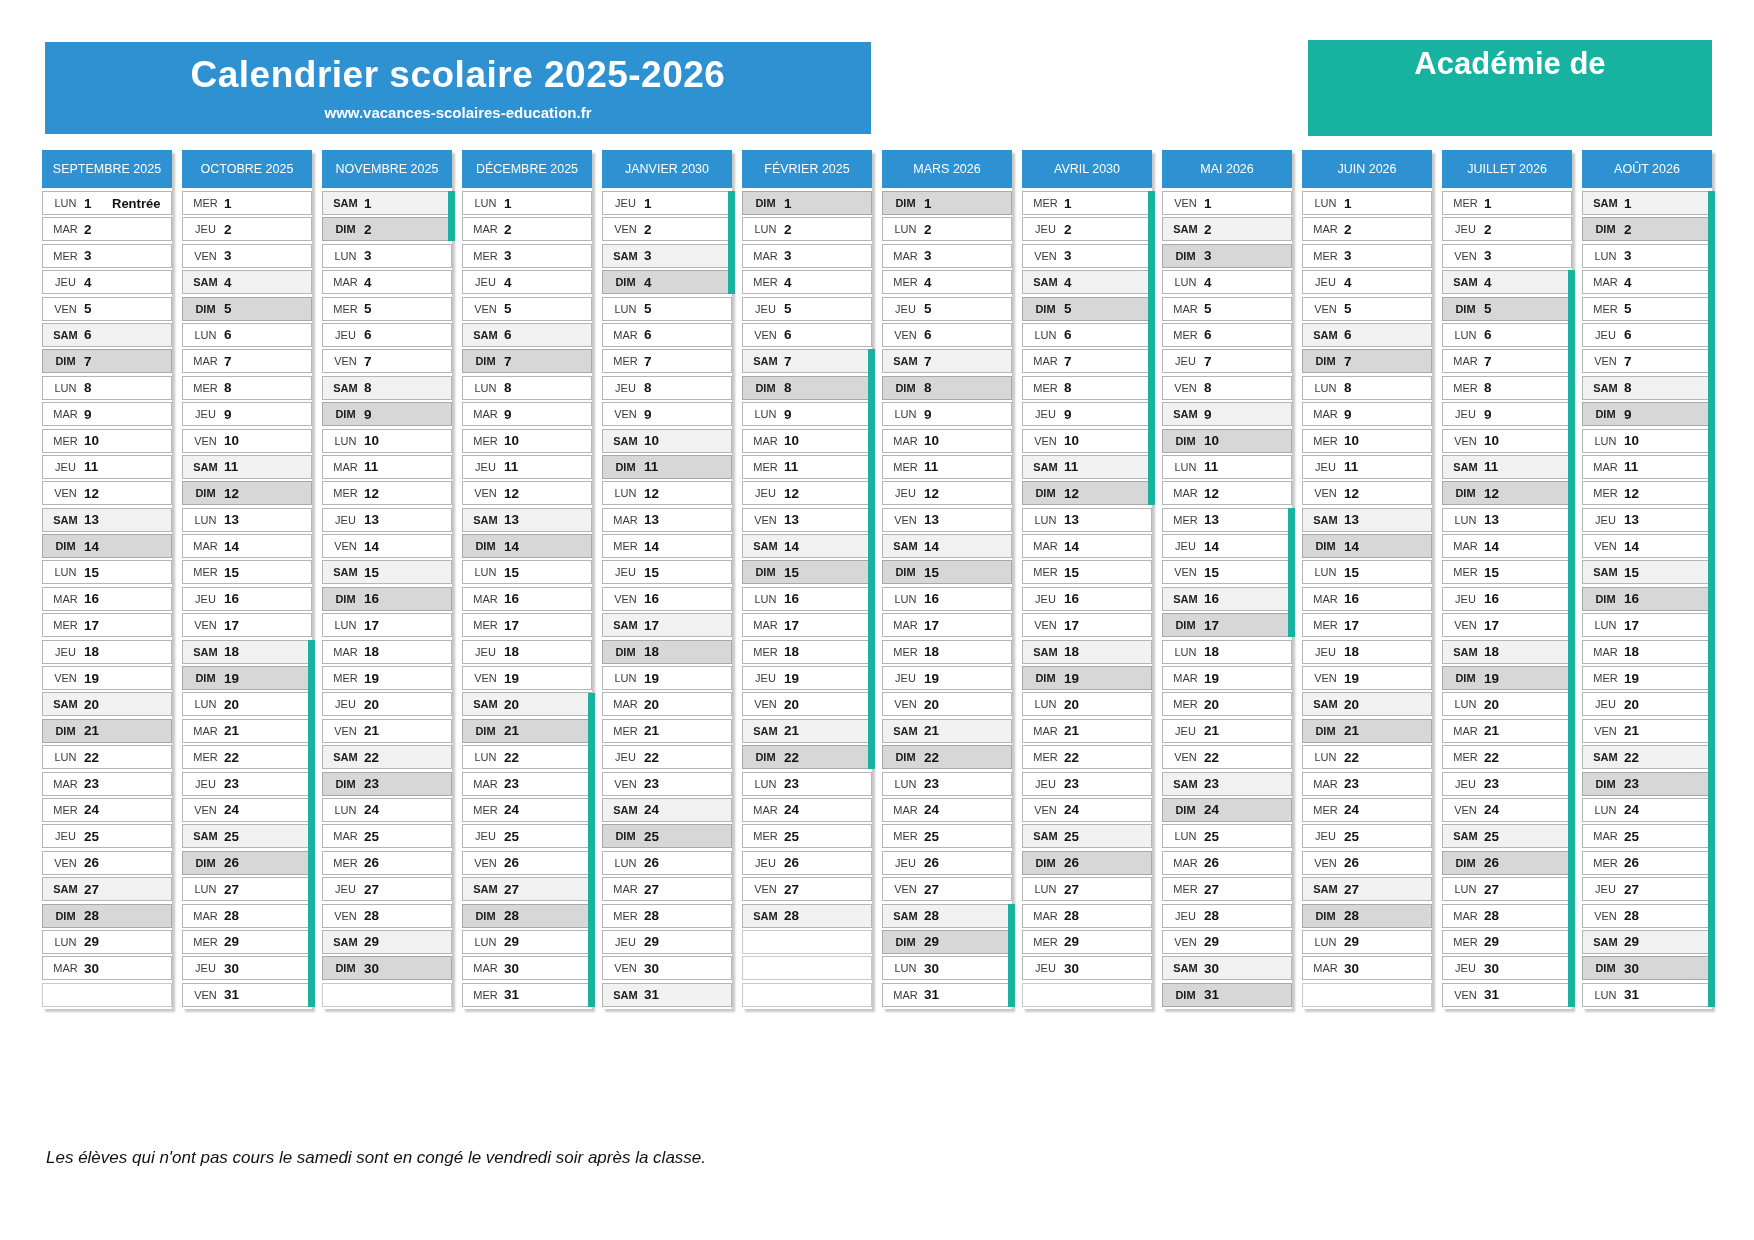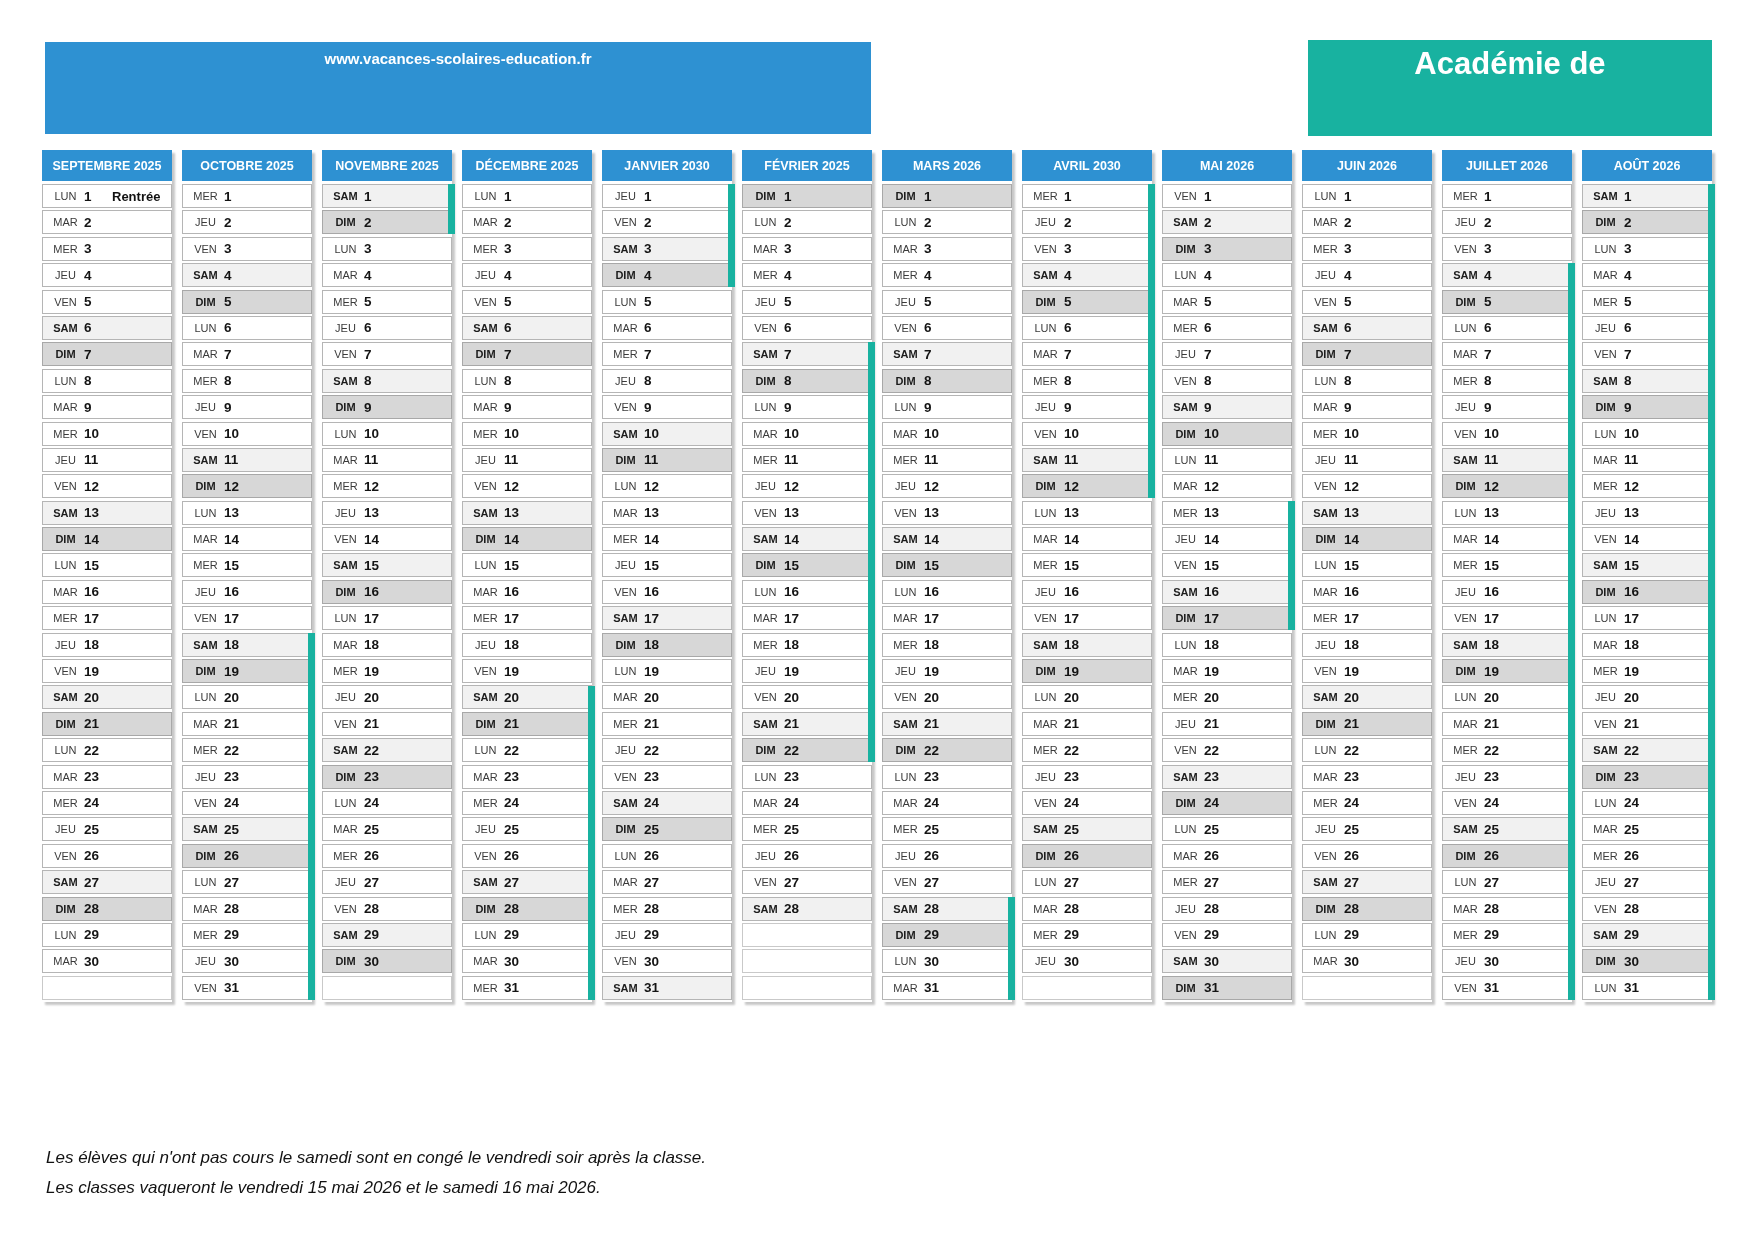--- a/index.html
+++ b/index.html
@@ -25,22 +25,22 @@
     background:var(--teal);color:#fff;text-align:center;
   }
   .banner-teal .l1{font-size:31px;font-weight:bold;margin-top:6px;text-align:center;}
   .banner-teal .l2{font-size:31px;font-weight:bold;margin-top:5px;letter-spacing:0.5px;}
   .months{
     position:absolute;left:42px;top:150px;width:1670px;
     display:grid;grid-template-columns:repeat(12,1fr);column-gap:10px;
   }
   .month{position:relative;box-shadow:3px 3px 2px rgba(0,0,0,0.22);}
   .month-header{
-    height:31px;margin-bottom:3px;background:var(--blue);color:#fff;
-    font-weight:bold;font-size:12.5px;display:flex;align-items:center;justify-content:center;
+    height:38px;margin-bottom:3px;background:var(--blue);color:#fff;
+    font-weight:normal;font-size:12.5px;display:flex;align-items:center;justify-content:center;
     white-space:nowrap;
   }
   .month-body{position:relative;}
   .day-row{
     box-sizing:border-box;height:24px;margin-bottom:2.4px;
     background:#fff;border:1px solid #b5b5b5;
     display:flex;align-items:center;padding-left:4px;position:relative;
     font-size:11px;color:#3a3a3a;
   }
   .day-row.empty{border:1px solid #c9c9c9;}
@@ -52,20 +52,21 @@
   .note{font-weight:bold;font-size:13px;color:#111;white-space:nowrap;}
   .vac-bar{position:absolute;right:-3px;width:7px;z-index:3;}
   .footer{
     position:absolute;left:46px;top:1143px;color:#121212;font-size:17px;line-height:1.75;font-style:italic;
   }
 </style>
 </head>
 <body>
 
 <div class="banner-blue">
+  <div class="title">Calendrier scolaire 2025-2026</div>
   <div class="url">www.vacances-scolaires-education.fr</div>
 </div>
 
 <div class="banner-teal">
   <div class="l1">Académie de</div>
 </div>
 
 <div class="months" id="months-grid">
   <div class="month">
     <div class="month-header">SEPTEMBRE 2025</div>
@@ -1613,14 +1614,13 @@
           <span class="dow">LUN</span>
           <span class="num">31</span>
         </div>
         <div class="vac-bar" style="top: 0px; height: 816px; background: rgb(24, 178, 160);"></div>
       </div>
   </div>
 </div>
 
 <div class="footer">
   <div>Les élèves qui n'ont pas cours le samedi sont en congé le vendredi soir après la classe.</div>
-  <div>Les classes vaqueront le vendredi 15 mai 2026 et le samedi 16 mai 2026.</div>
 </div>
 
 </body></html>

